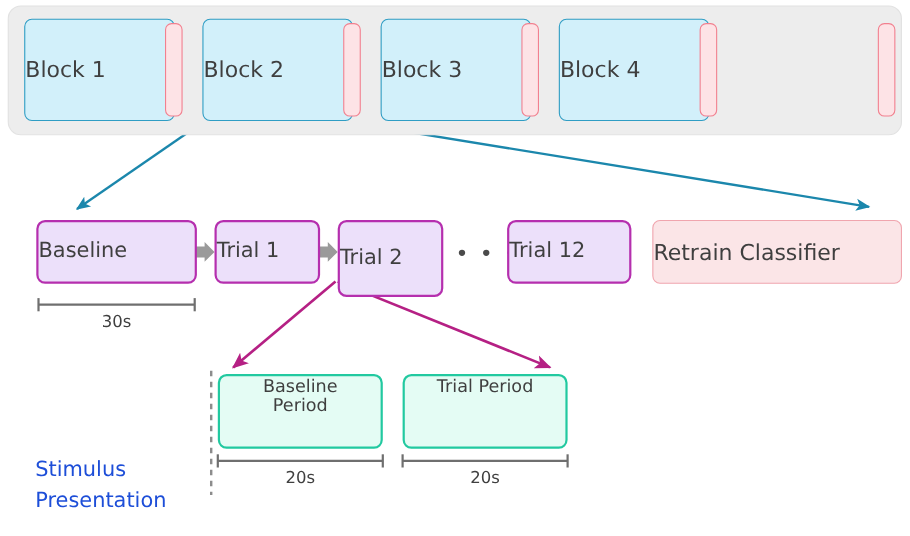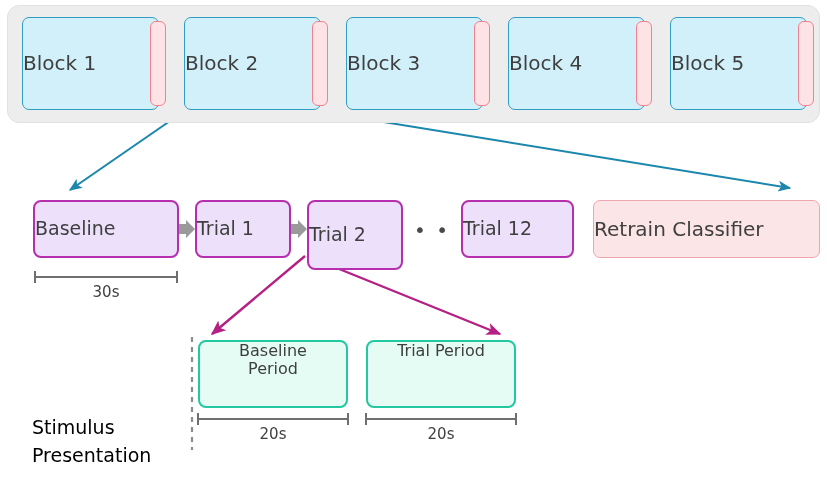--- a/index.html
+++ b/index.html
@@ -89,21 +89,21 @@
     position:absolute;
     font-size:15px;
     color:#404040;
     text-align:center;
     width:100%;
   }
 
   .stimulus-label{
     position:absolute;
     font-size:19px;
-    color:#000000;
+    color:#1d4ed8;
     line-height:1.45;
     text-align:left;
   }
 </style>
 </head>
 <body>
 
 <div id="stage">
 
   <svg id="links" viewBox="0 0 827 487" width="827" height="487">
@@ -172,23 +172,20 @@
   <div class="node block" style="left:346px;top:17px;width:137px;height:93px;">
     <span>Block 3</span>
   </div>
   <div class="marker" style="left:474px;top:21px;height:85px;"></div>
 
   <div class="node block" style="left:508px;top:17px;width:137px;height:93px;">
     <span>Block 4</span>
   </div>
   <div class="marker" style="left:636px;top:21px;height:85px;"></div>
 
-  <div class="node block" style="left:670px;top:17px;width:137px;height:93px;">
-    <span>Block 5</span>
-  </div>
   <div class="marker" style="left:798px;top:21px;height:85px;"></div>
 
   <div class="node trial" style="left:33px;top:200px;width:146px;height:58px;">
     <span>Baseline</span>
   </div>
   <div class="measure-label" style="left:35px;top:283px;width:142px;">
     <span>30s</span>
   </div>
 
   <div class="node trial" style="left:195px;top:200px;width:96px;height:58px;">

